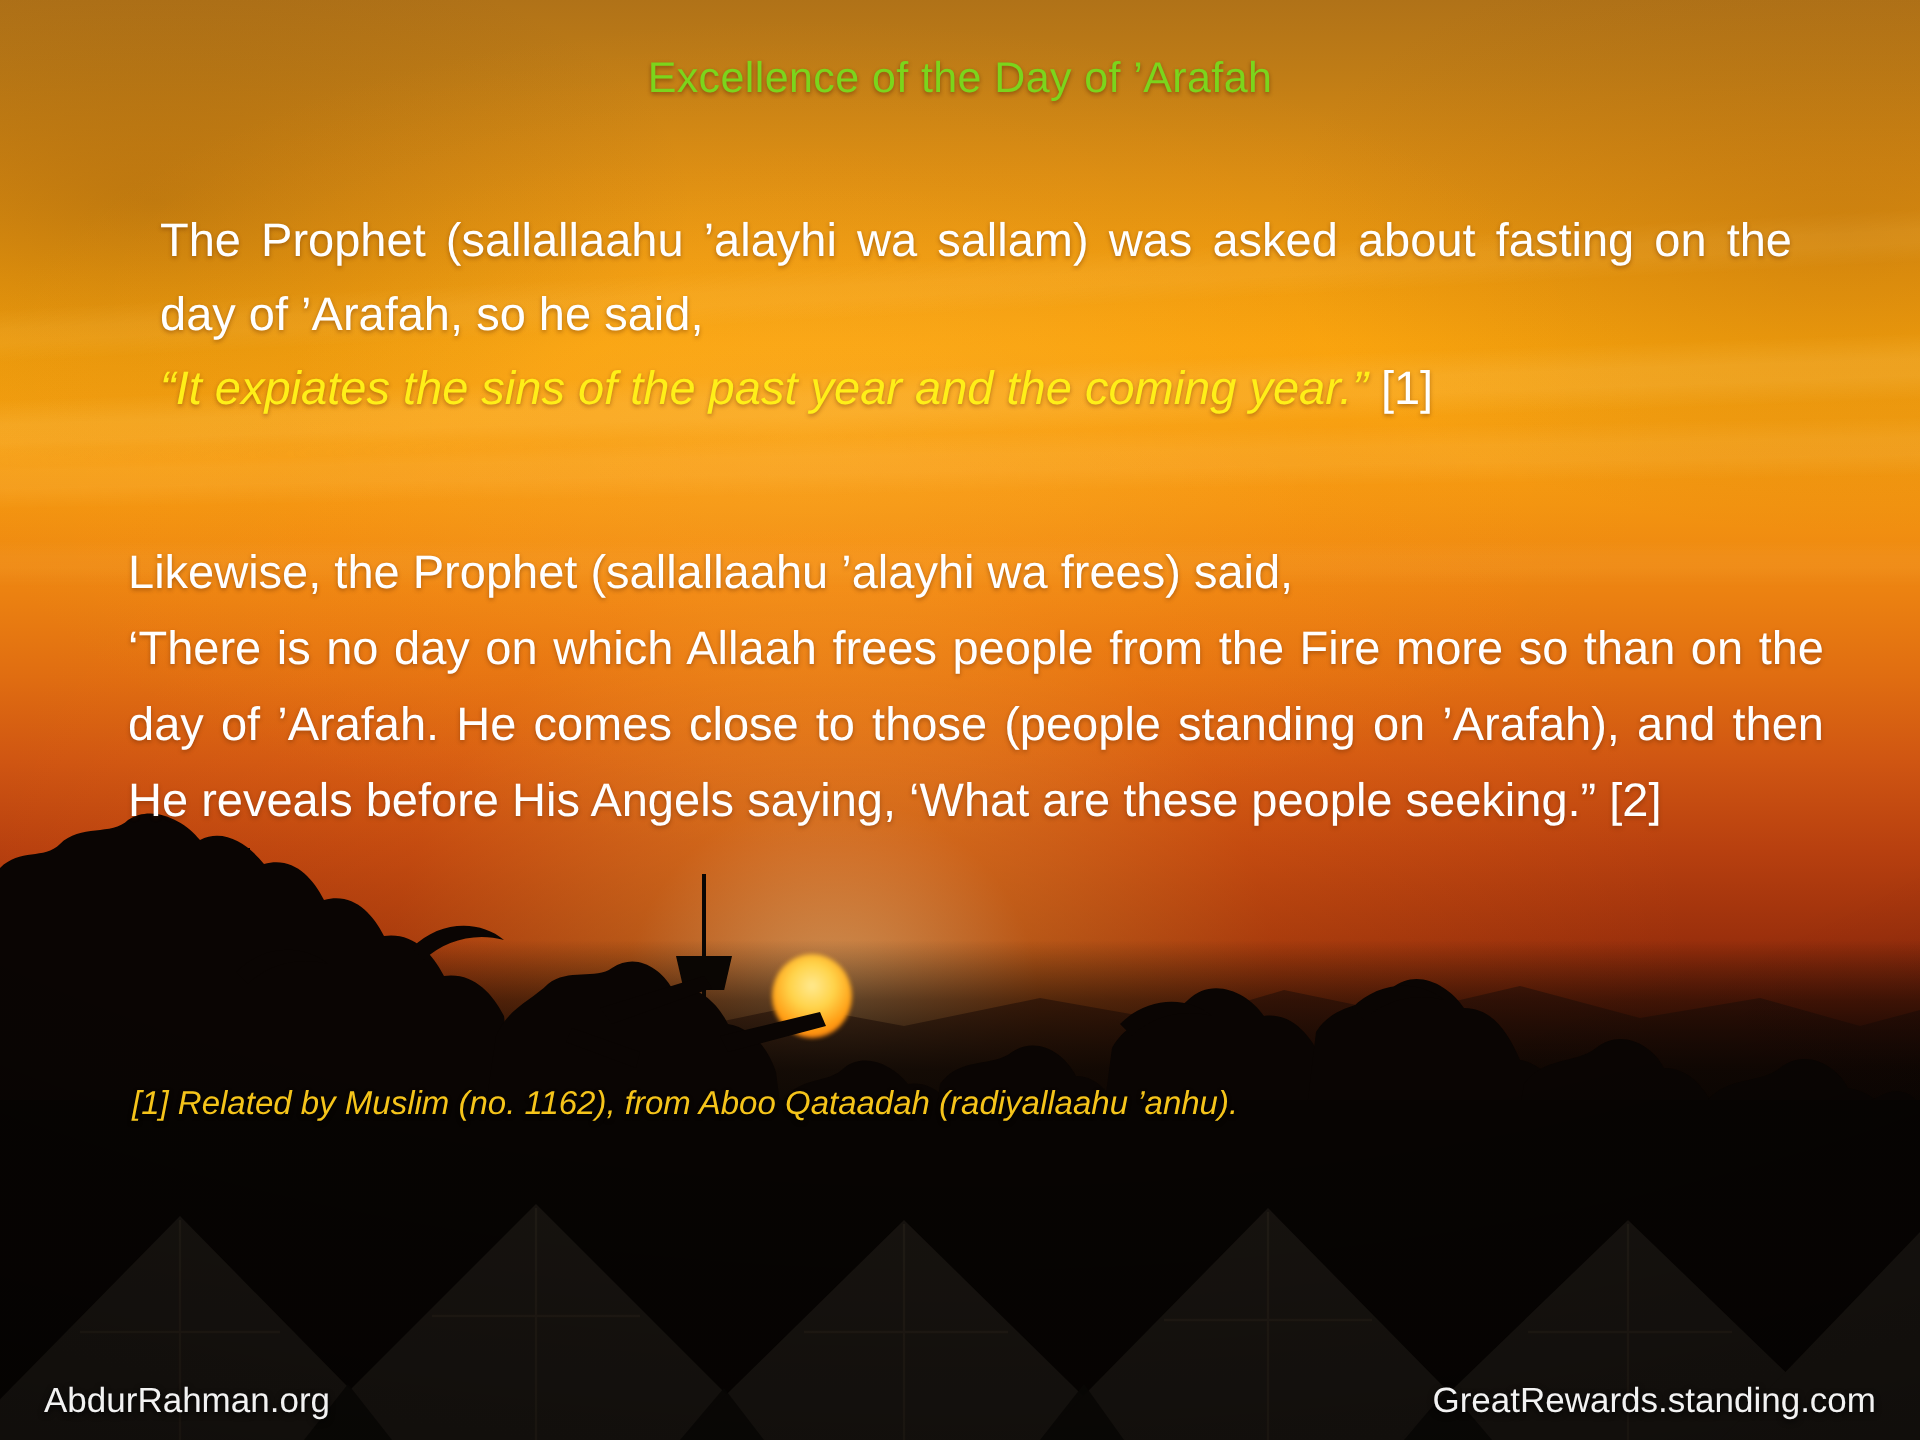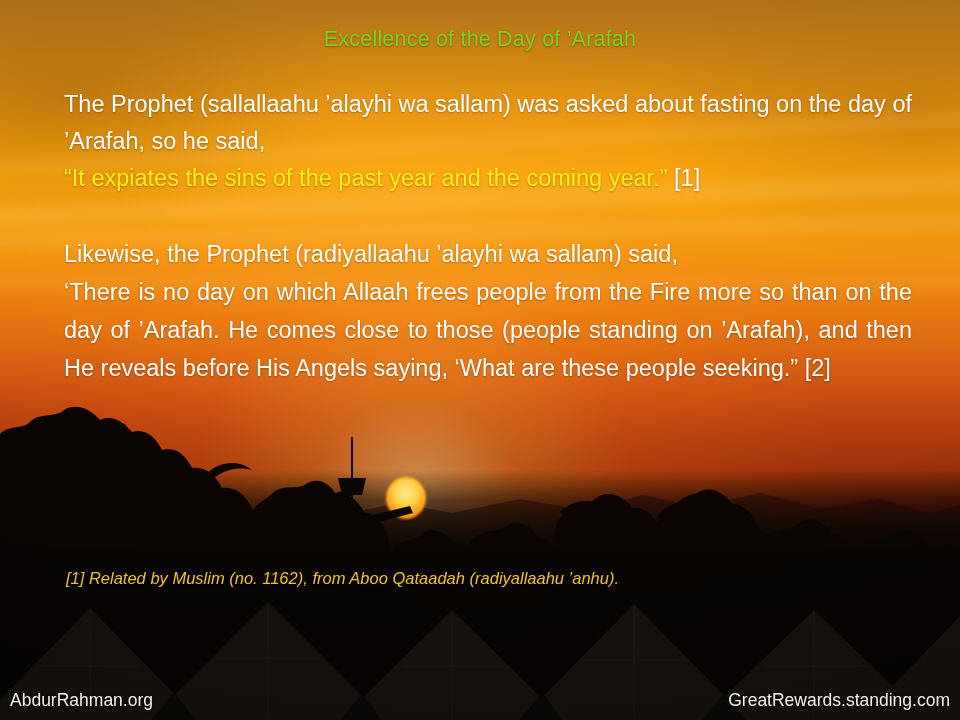--- a/index.html
+++ b/index.html
@@ -100,48 +100,47 @@
     text-shadow:0 1px 2px rgba(60,20,0,.45);
   }
 
   .body-block{
     position:absolute;left:64px;top:86px;width:848px;
   }
   .para{
     font-size:23.5px;line-height:37px;color:#ffffff;
     text-align:justify;text-justify:inter-word;
     text-shadow:0 1px 2px rgba(90,35,0,.42);
-    margin:0;
+    margin:16px;
   }
   .para .lead{color:#ffffff;}
   .para .quote{
-    color:#ffef18;
+    color:#ffef18;font-style:italic;
   }
   .para .ref{color:#ffffff;font-style:normal;}
 
   .gap{height:38px;}
 
   .para2{
     font-size:23.5px;line-height:38px;color:#ffffff;margin:0;
     text-align:justify;text-justify:inter-word;
     text-shadow:0 1px 2px rgba(90,35,0,.42);
   }
 
   .footnotes{
     position:absolute;left:66px;top:540px;width:860px;
     font-size:16.5px;line-height:25px;font-style:italic;color:#f5c41a;
     text-shadow:0 1px 2px rgba(0,0,0,.75);
-    margin-top:26px;
   }
   .footnote-line{white-space:nowrap;}
 
   .footer{
     position:absolute;left:0;top:684px;width:960px;height:32px;
     display:flex;align-items:center;justify-content:space-between;
-    padding:0 10px;box-sizing:border-box;
+    padding:0 22px;box-sizing:border-box;
   }
   .footer span{
     font-size:17.5px;color:#f2f2f2;
     text-shadow:0 1px 3px rgba(0,0,0,.9);
   }
 </style>
 </head>
 <body>
 
 <div id="slide">
@@ -245,21 +244,21 @@
 
       <p class="para">
         <span class="lead">The Prophet (sallallaahu ’alayhi wa sallam) was asked about fasting on the day of ’Arafah, so he said,</span>
         <br>
         <span class="quote">“It expiates the sins of the past year and the coming year.”</span><span> </span><span class="ref">[1]</span>
       </p>
 
       <div class="gap"></div>
 
       <p class="para2">
-        <span class="lead">Likewise, the Prophet (radiyallaahu ’alayhi wa sallam) said,</span>
+        <span class="lead">Likewise, the Prophet (sallallaahu ’alayhi wa frees) said,</span>
         <br>
         <span class="quote">‘There is no day on which Allaah frees people from the Fire more so than on the day of ’Arafah. He comes close to those (people standing on ’Arafah), and then He reveals before His Angels saying, ‘What are these people seeking.”</span><span> </span><span class="ref">[2]</span>
       </p>
     </div>
 
     <div class="footnotes">
       <div class="footnote-line">[1] Related by Muslim (no. 1162), from Aboo Qataadah (radiyallaahu ’anhu).</div>
     </div>
 
     <div class="footer">

